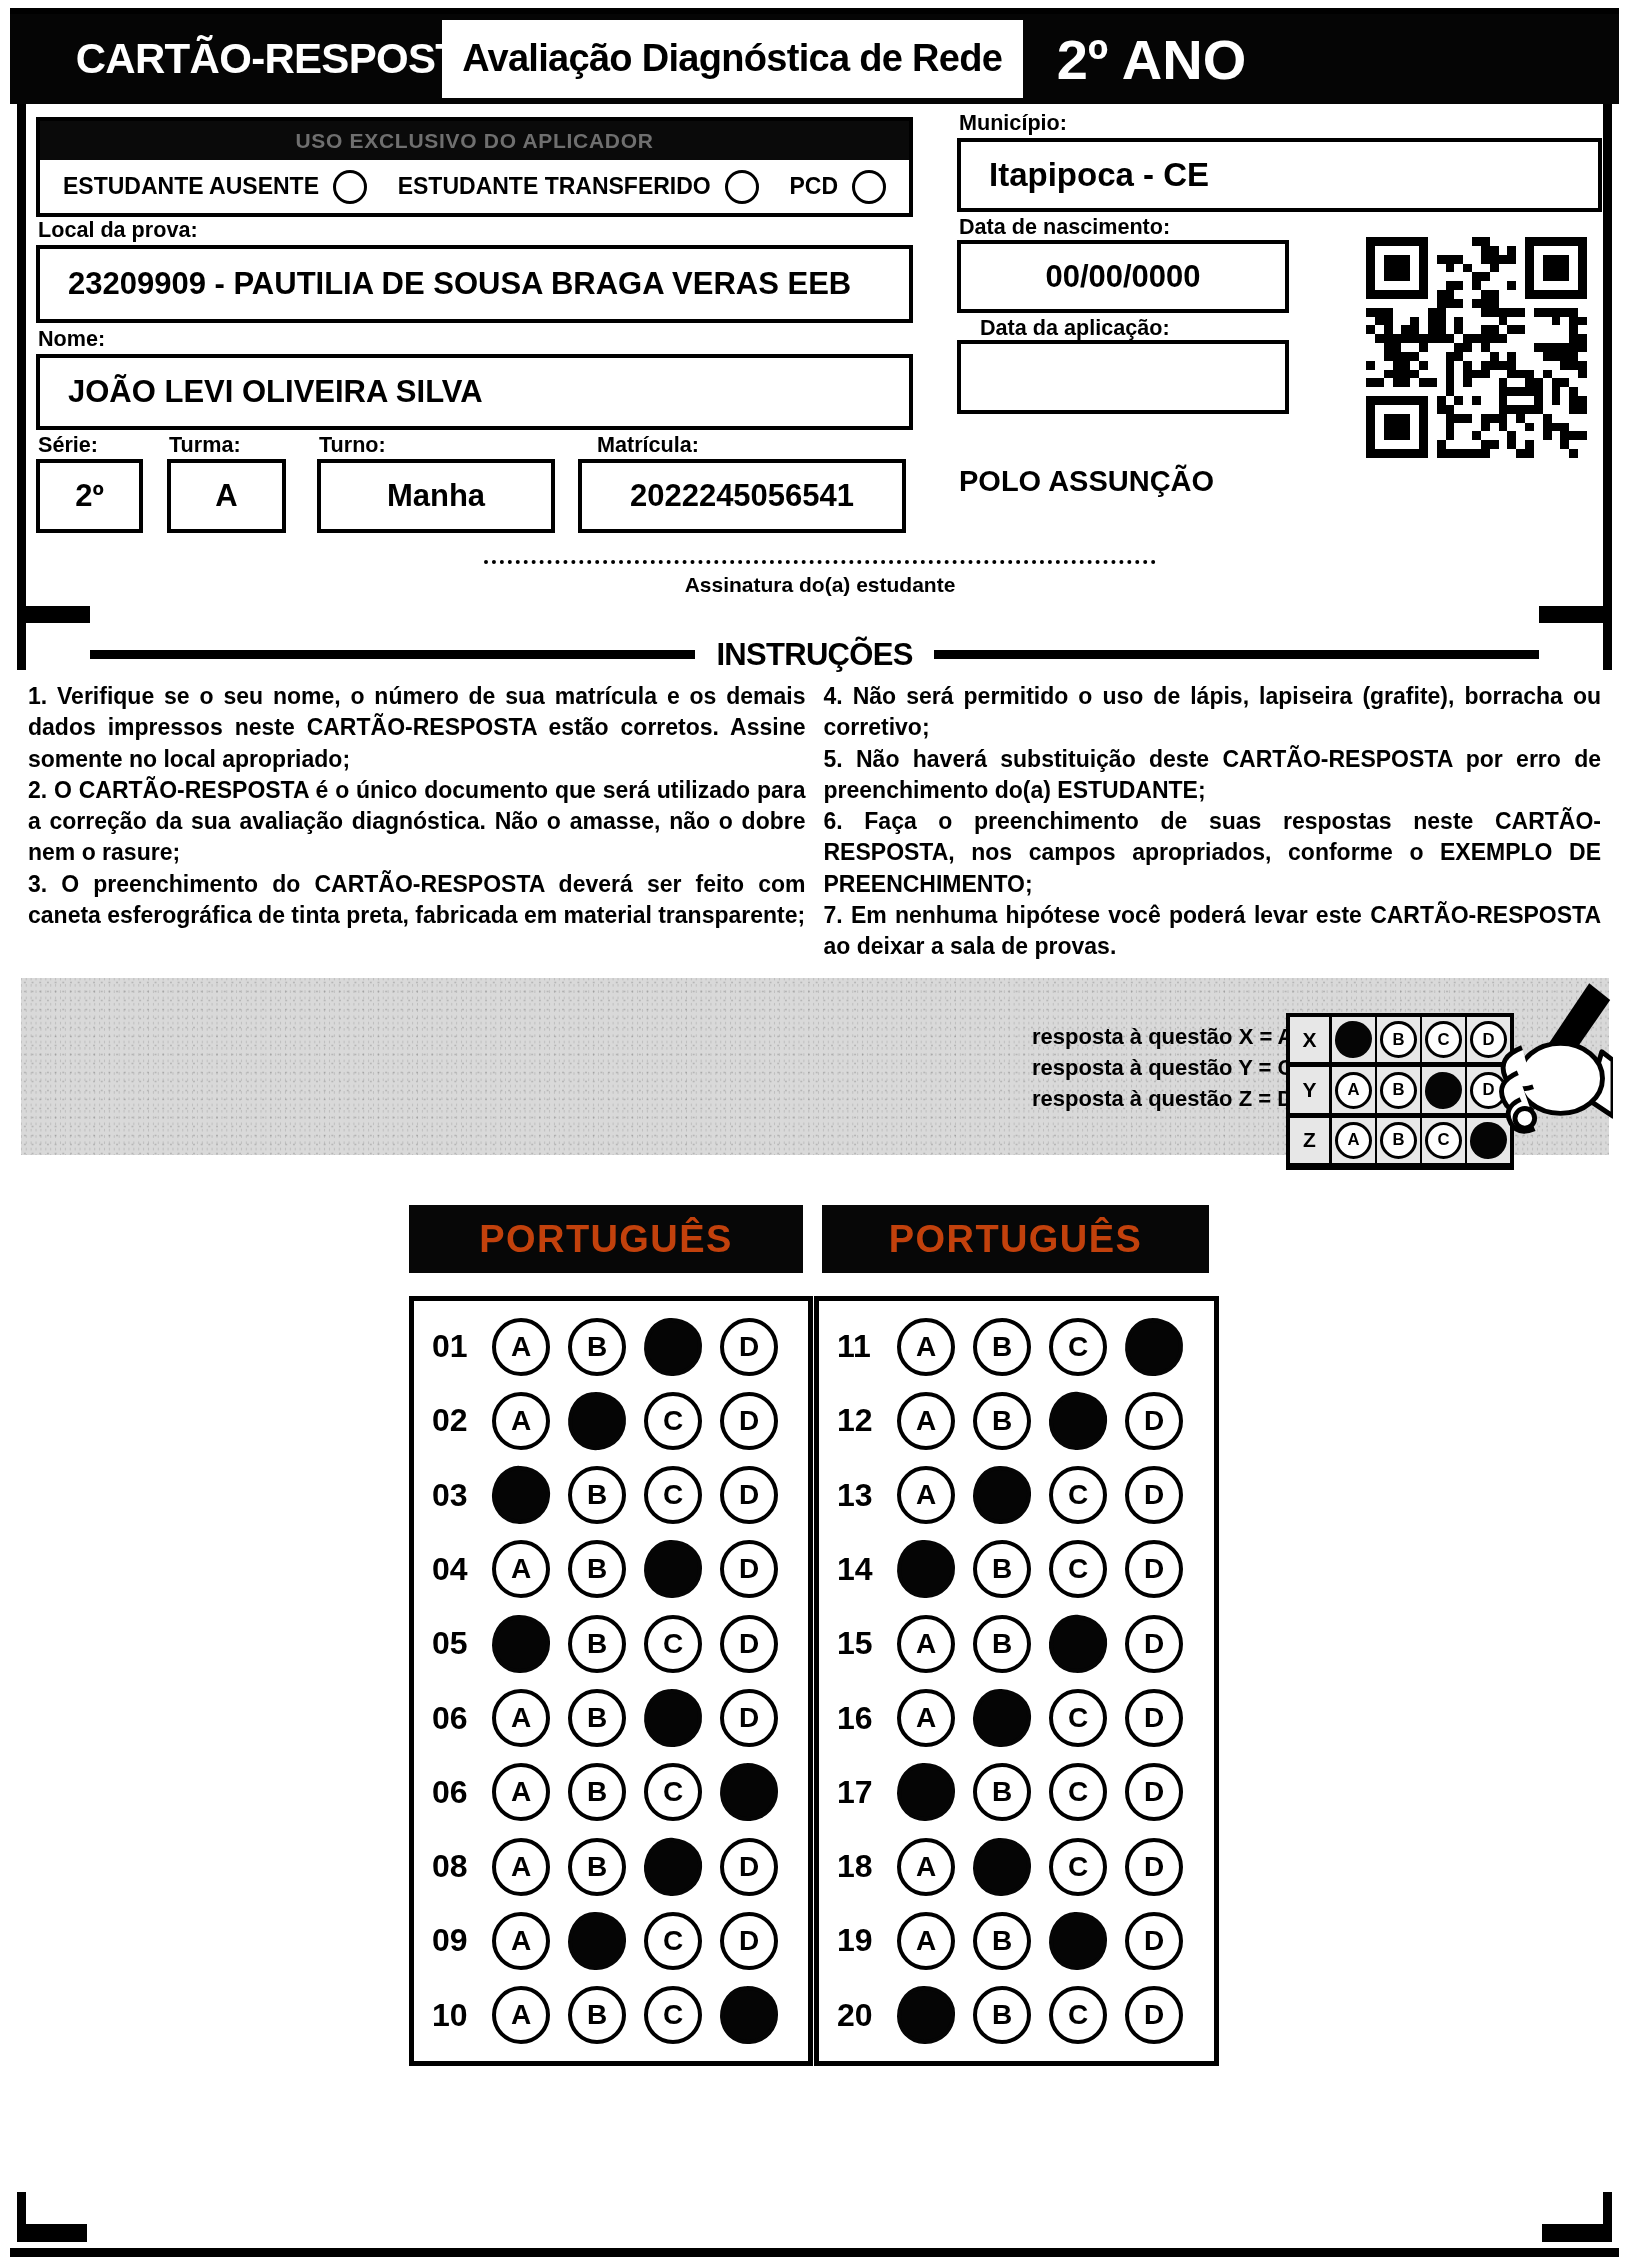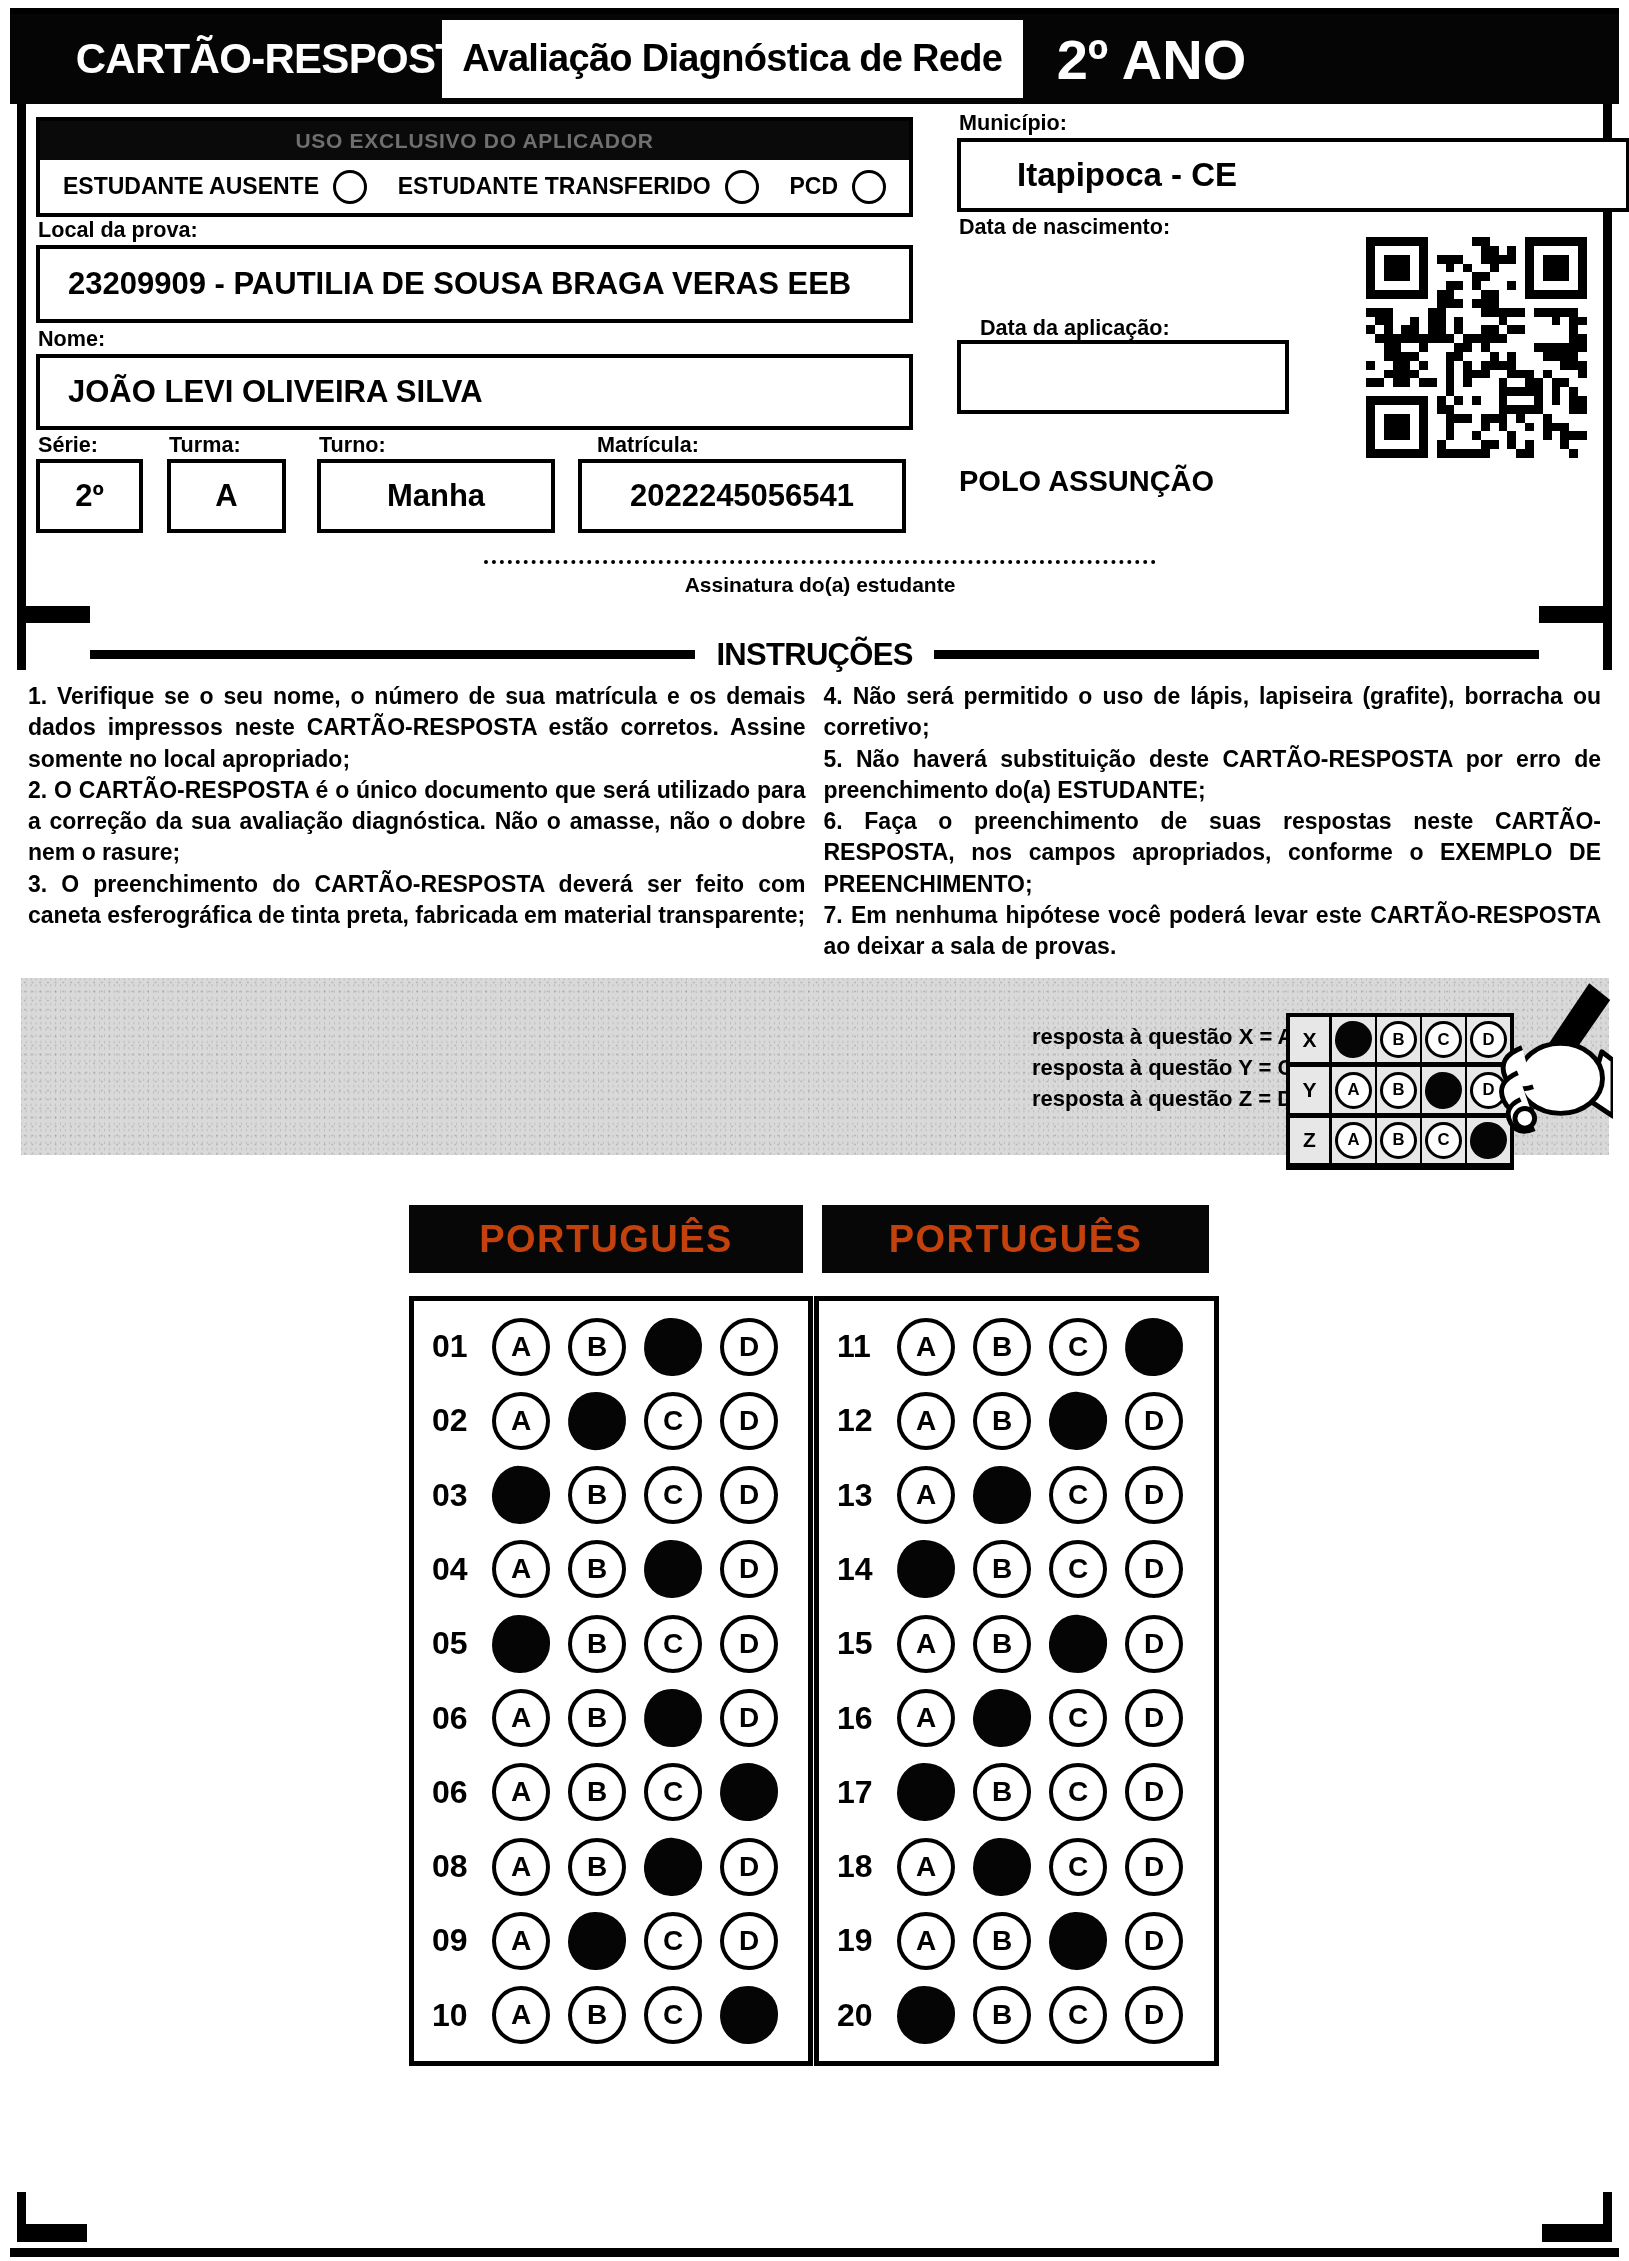--- a/index.html
+++ b/index.html
@@ -45,21 +45,21 @@
   .field-box .val{font-size:31px;font-weight:bold;white-space:nowrap;}
   .pl40{padding-left:28px;} .center{justify-content:center;}
 
   .lbl-local{left:38px;top:217px;} .box-local{left:36px;top:245px;width:869px;height:70px;}
   .lbl-nome{left:38px;top:326px;}  .box-nome{left:36px;top:354px;width:869px;height:68px;}
   .lbl-serie{left:38px;top:432px;} .box-serie{left:36px;top:459px;width:99px;height:66px;}
   .lbl-turma{left:169px;top:432px;}.box-turma{left:167px;top:459px;width:111px;height:66px;}
   .lbl-turno{left:319px;top:432px;}.box-turno{left:317px;top:459px;width:230px;height:66px;}
   .lbl-matricula{left:597px;top:432px;}.box-matricula{left:578px;top:459px;width:320px;height:66px;}
 
-  .lbl-municipio{left:959px;top:110px;}.box-municipio{left:957px;top:138px;width:637px;height:66px;padding-left:28px;}
+  .lbl-municipio{left:959px;top:110px;}.box-municipio{left:957px;top:138px;width:637px;height:66px;}
   .lbl-nascimento{left:959px;top:214px;}.box-nascimento{left:957px;top:240px;width:324px;height:65px;}
   .lbl-aplicacao{left:980px;top:315px;}.box-aplicacao{left:957px;top:340px;width:324px;height:66px;}
   .polo{left:959px;top:465px;font-size:29px;font-weight:bold;white-space:nowrap;}
 
   .qr{left:1366px;top:237px;width:221px;height:221px;}
   .qr svg{width:100%;height:100%;shape-rendering:crispEdges;}
 
   .sig-line{left:484px;top:560px;width:672px;border-top:4.9px dotted #000;}
   .sig-label{left:484px;top:573px;width:672px;text-align:center;font-size:21px;font-weight:bold;}
 
@@ -170,20 +170,23 @@
   <span class="abs field-label lbl-matricula">Matrícula:</span>
   <div class="abs field-box center box-matricula">
     <span class="val">2022245056541</span>
   </div>
 
   <span class="abs field-label lbl-municipio">Município:</span>
   <div class="abs field-box box-municipio">
     <span class="val pl40" style="font-size:33px">Itapipoca - CE</span>
   </div>
   <span class="abs field-label lbl-nascimento">Data de nascimento:</span>
+  <div class="abs field-box center box-nascimento">
+    <span class="val">00/00/0000</span>
+  </div>
   <span class="abs field-label lbl-aplicacao">Data da aplicação:</span>
   <div class="abs field-box center box-aplicacao">
     <span class="val"></span>
   </div>
   <span class="abs polo">POLO ASSUNÇÃO</span>
 
   <div class="abs qr">
     <svg id="qr-svg" viewBox="0 0 25 25" fill="#000" xmlns="http://www.w3.org/2000/svg">
         <rect x="12" y="0" width="1" height="1"></rect>
         <rect x="13" y="0" width="1" height="1"></rect>

